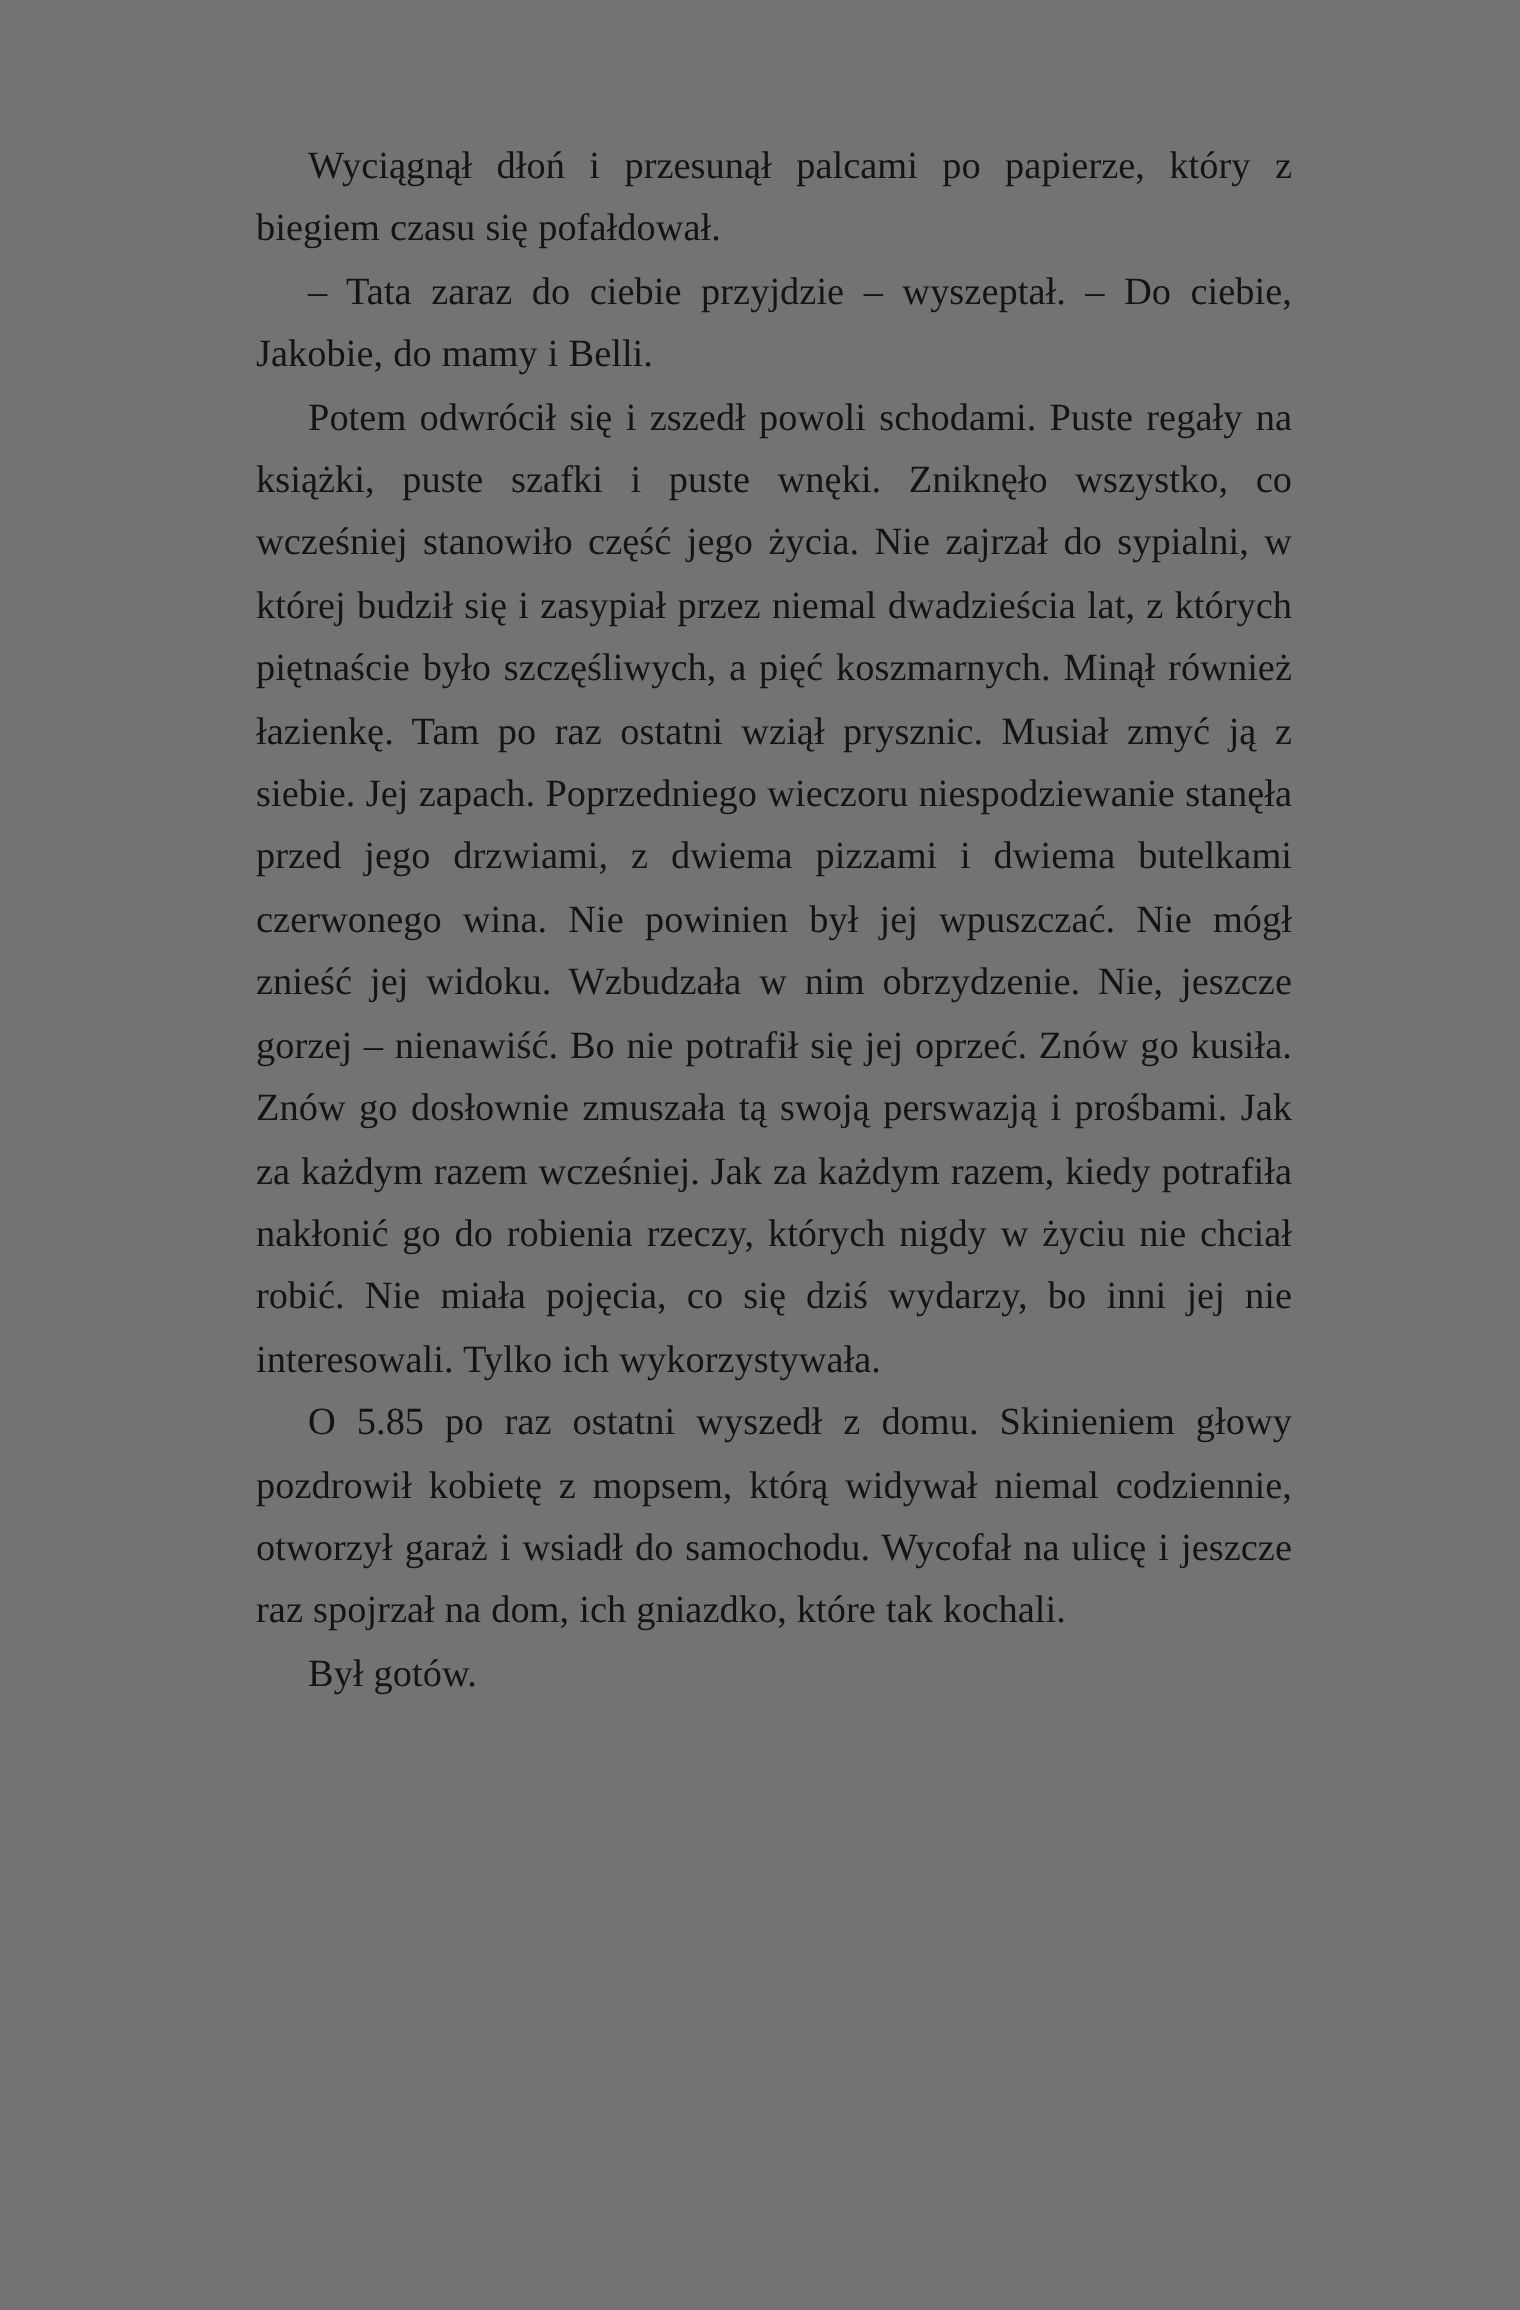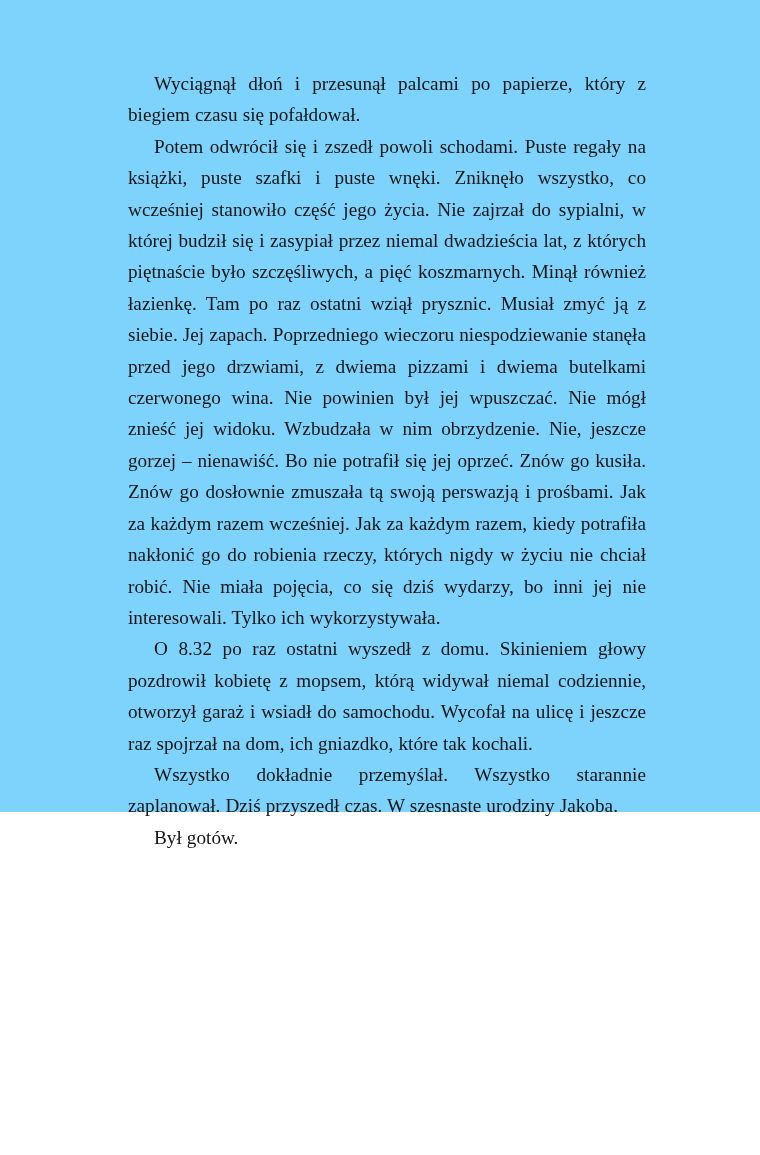--- a/index.html
+++ b/index.html
@@ -12,22 +12,22 @@
     width: 760px;
     height: 1155px;
     overflow: hidden;
     font-family: "Liberation Serif", "DejaVu Serif", serif;
     color: #1a1a1a;
   }
 
   .page {
     position: relative;
     width: 760px;
-    height: 812px;
-    background: #7dd3fc;
+    height: 1155px;
+    background: #737373;
     box-sizing: border-box;
   }
 
   .text-block {
     position: absolute;
     left: 128px;
     top: 68px;
     width: 518px;
   }
 
@@ -49,18 +49,18 @@
   .para:last-child {
     text-align: left;
   }
 </style>
 </head>
 <body>
 
 <div class="page">
   <div class="text-block">
     <p class="para">Wyciągnął dłoń i przesunął palcami po papierze, który z biegiem czasu się pofałdował.</p>
+    <p class="para">– Tata zaraz do ciebie przyjdzie – wyszeptał. – Do ciebie, Jakobie, do mamy i Belli.</p>
     <p class="para">Potem odwrócił się i zszedł powoli schodami. Puste regały na książki, puste szafki i puste wnęki. Zniknęło wszystko, co wcześniej stanowiło część jego życia. Nie zajrzał do sypialni, w której budził się i zasypiał przez niemal dwadzieścia lat, z których piętnaście było szczęśliwych, a pięć koszmarnych. Minął również łazienkę. Tam po raz ostatni wziął prysznic. Musiał zmyć ją z siebie. Jej zapach. Poprzedniego wieczoru niespodziewanie stanęła przed jego drzwiami, z dwiema pizzami i dwiema butelkami czerwonego wina. Nie powinien był jej wpuszczać. Nie mógł znieść jej widoku. Wzbudzała w nim obrzydzenie. Nie, jeszcze gorzej – nienawiść. Bo nie potrafił się jej oprzeć. Znów go kusiła. Znów go dosłownie zmuszała tą swoją perswazją i prośbami. Jak za każdym razem wcześniej. Jak za każdym razem, kiedy potrafiła nakłonić go do robienia rzeczy, których nigdy w życiu nie chciał robić. Nie miała pojęcia, co się dziś wydarzy, bo inni jej nie interesowali. Tylko ich wykorzystywała.</p>
-    <p class="para">O 8.32 po raz ostatni wyszedł z domu. Skinieniem głowy pozdrowił kobietę z mopsem, którą widywał niemal codziennie, otworzył garaż i wsiadł do samochodu. Wycofał na ulicę i jeszcze raz spojrzał na dom, ich gniazdko, które tak kochali.</p>
-    <p class="para">Wszystko dokładnie przemyślał. Wszystko starannie zaplanował. Dziś przyszedł czas. W szesnaste urodziny Jakoba.</p>
+    <p class="para">O 5.85 po raz ostatni wyszedł z domu. Skinieniem głowy pozdrowił kobietę z mopsem, którą widywał niemal codziennie, otworzył garaż i wsiadł do samochodu. Wycofał na ulicę i jeszcze raz spojrzał na dom, ich gniazdko, które tak kochali.</p>
     <p class="para">Był gotów.</p>
   </div>
 </div>
 
 </body></html>

